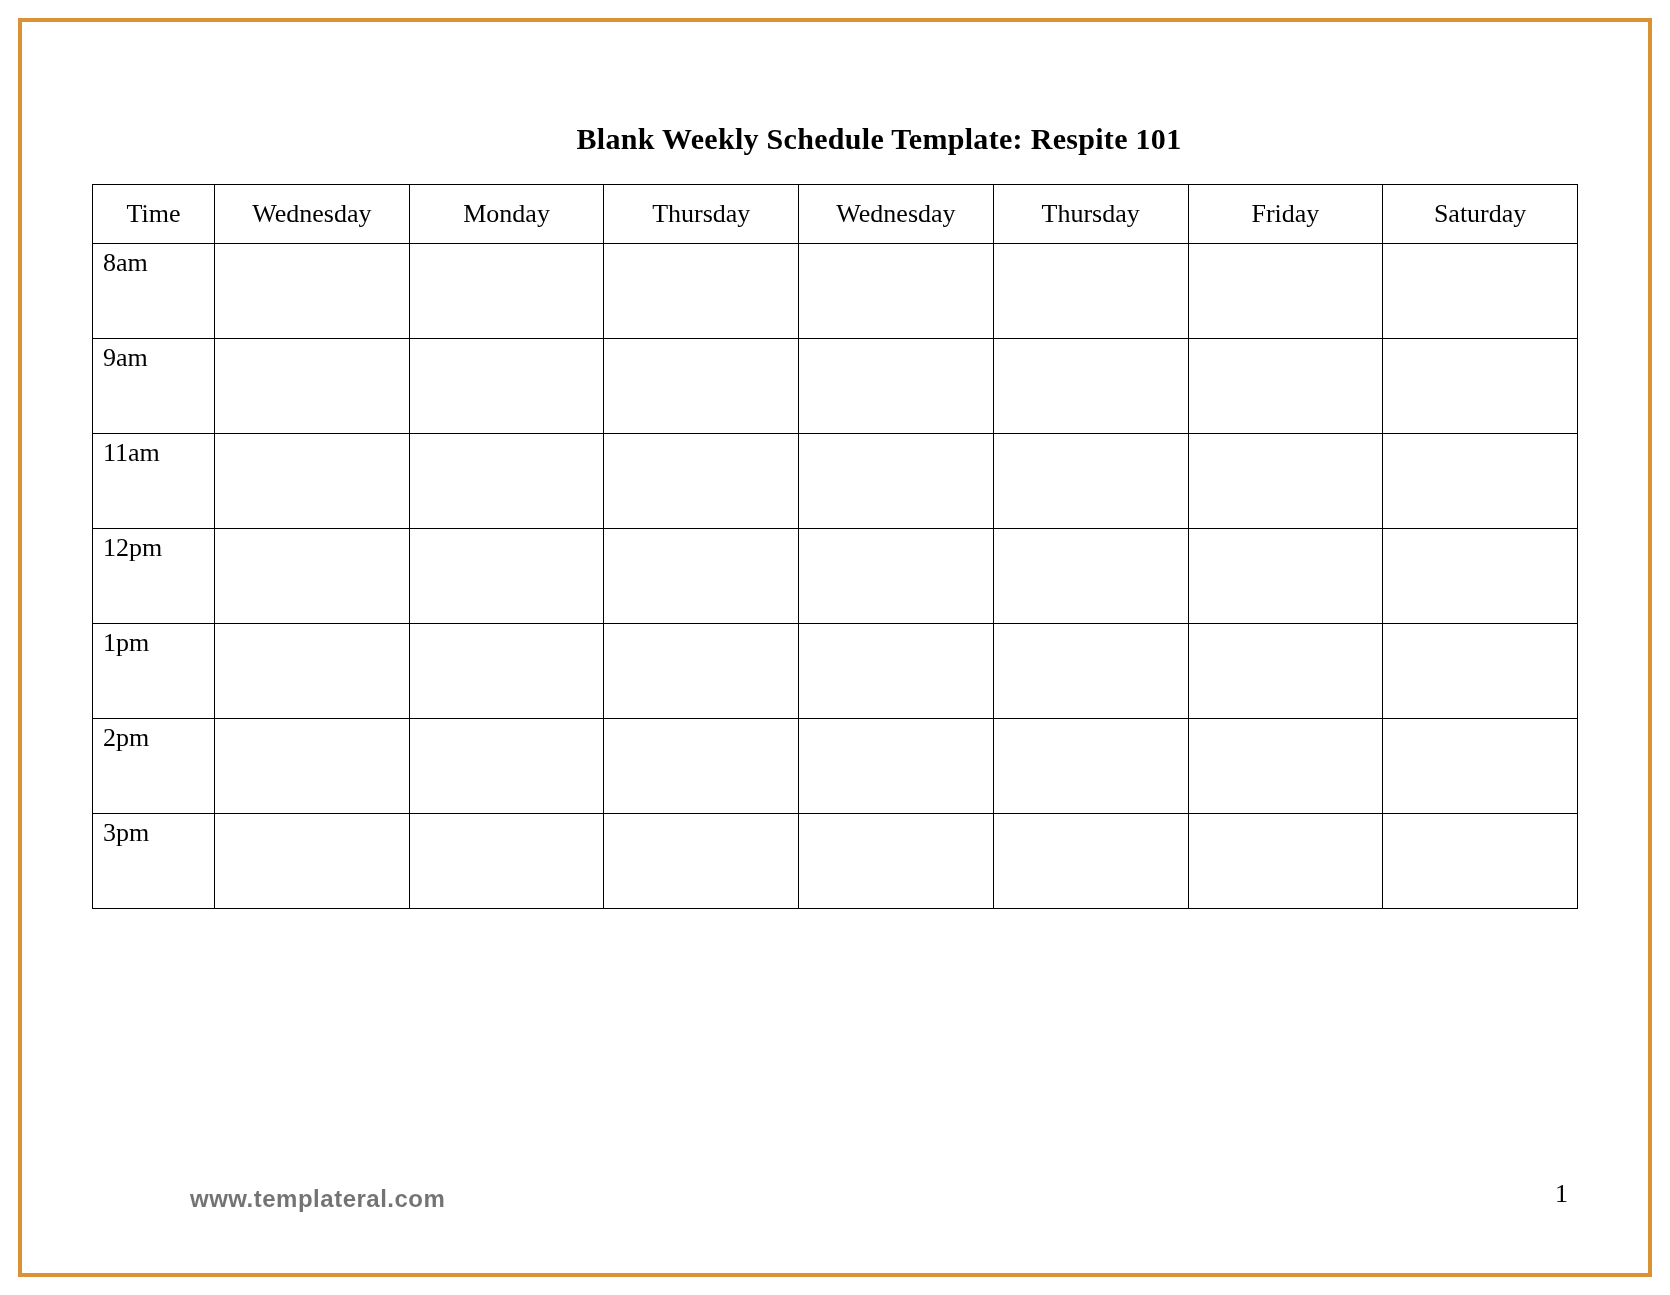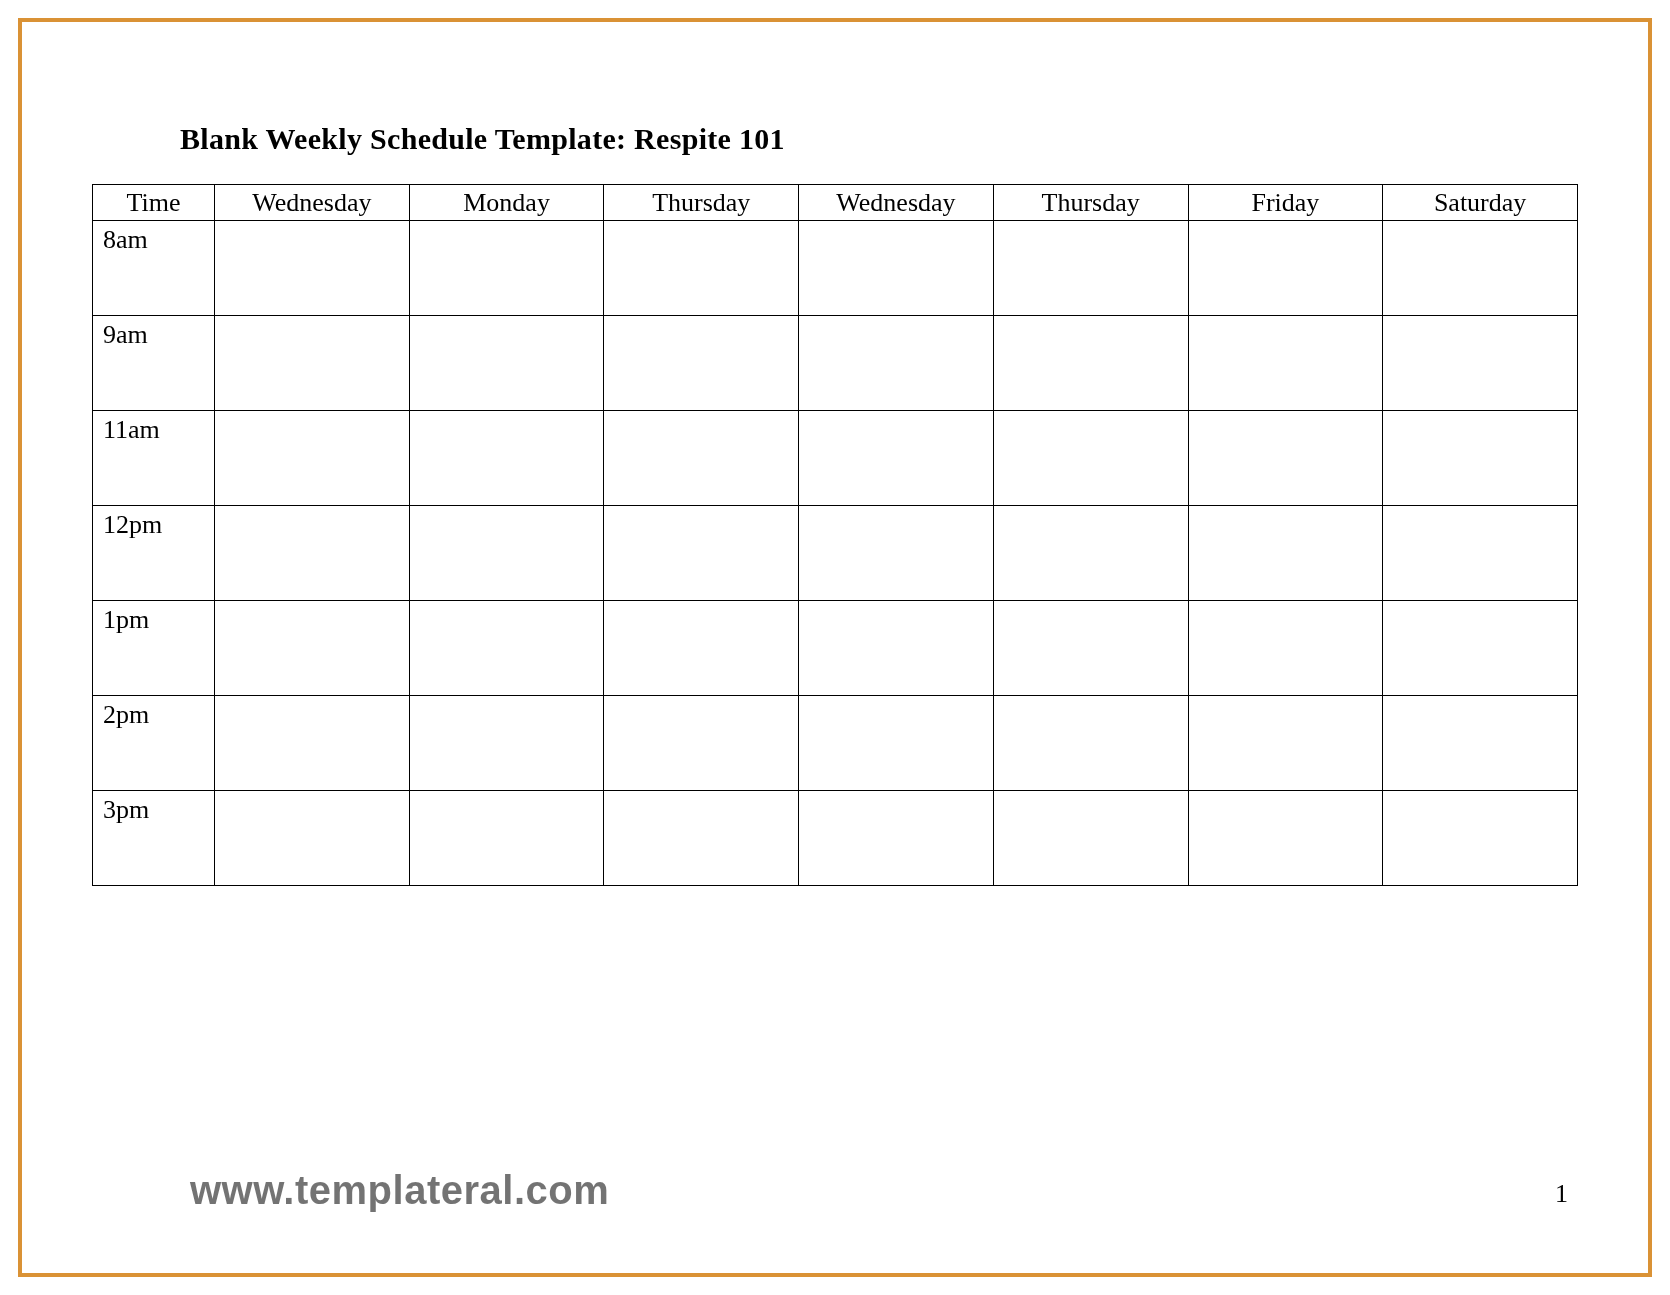--- a/index.html
+++ b/index.html
@@ -28,38 +28,39 @@
       height: 100%;
       padding: 100px 70px 50px 70px;
     }
     .doc-title {
       font-size: 30px;
       font-weight: bold;
       letter-spacing: 0.3px;
       margin-left: 88px;
       margin-bottom: 28px;
       color: #000;
+      text-align: center;
     }
     table.schedule {
       border-collapse: collapse;
       width: 100%;
       table-layout: fixed;
     }
     table.schedule th,
     table.schedule td {
       border: 1.5px solid #000;
       font-size: 26px;
       font-weight: normal;
       color: #000;
     }
     table.schedule th {
       text-align: center;
       vertical-align: middle;
       height: 36px;
-      padding: 2px 0;
+      padding: 14px 0;
     }
     table.schedule th.time-head {
       width: 122px;
     }
     table.schedule td {
       height: 95px;
       vertical-align: top;
       text-align: left;
       padding: 4px 10px;
     }
@@ -71,21 +72,21 @@
       bottom: 60px;
       left: 0;
       right: 0;
       width: 100%;
     }
     .watermark {
       position: absolute;
       left: 168px;
       bottom: 0;
       font-family: Arial, Helvetica, sans-serif;
-      font-size: 40px;
+      font-size: 24px;
       font-weight: bold;
       letter-spacing: 0.5px;
       color: rgba(0, 0, 0, 0.55);
     }
     .page-number {
       position: absolute;
       right: 80px;
       bottom: 4px;
       font-size: 26px;
       color: #000;

